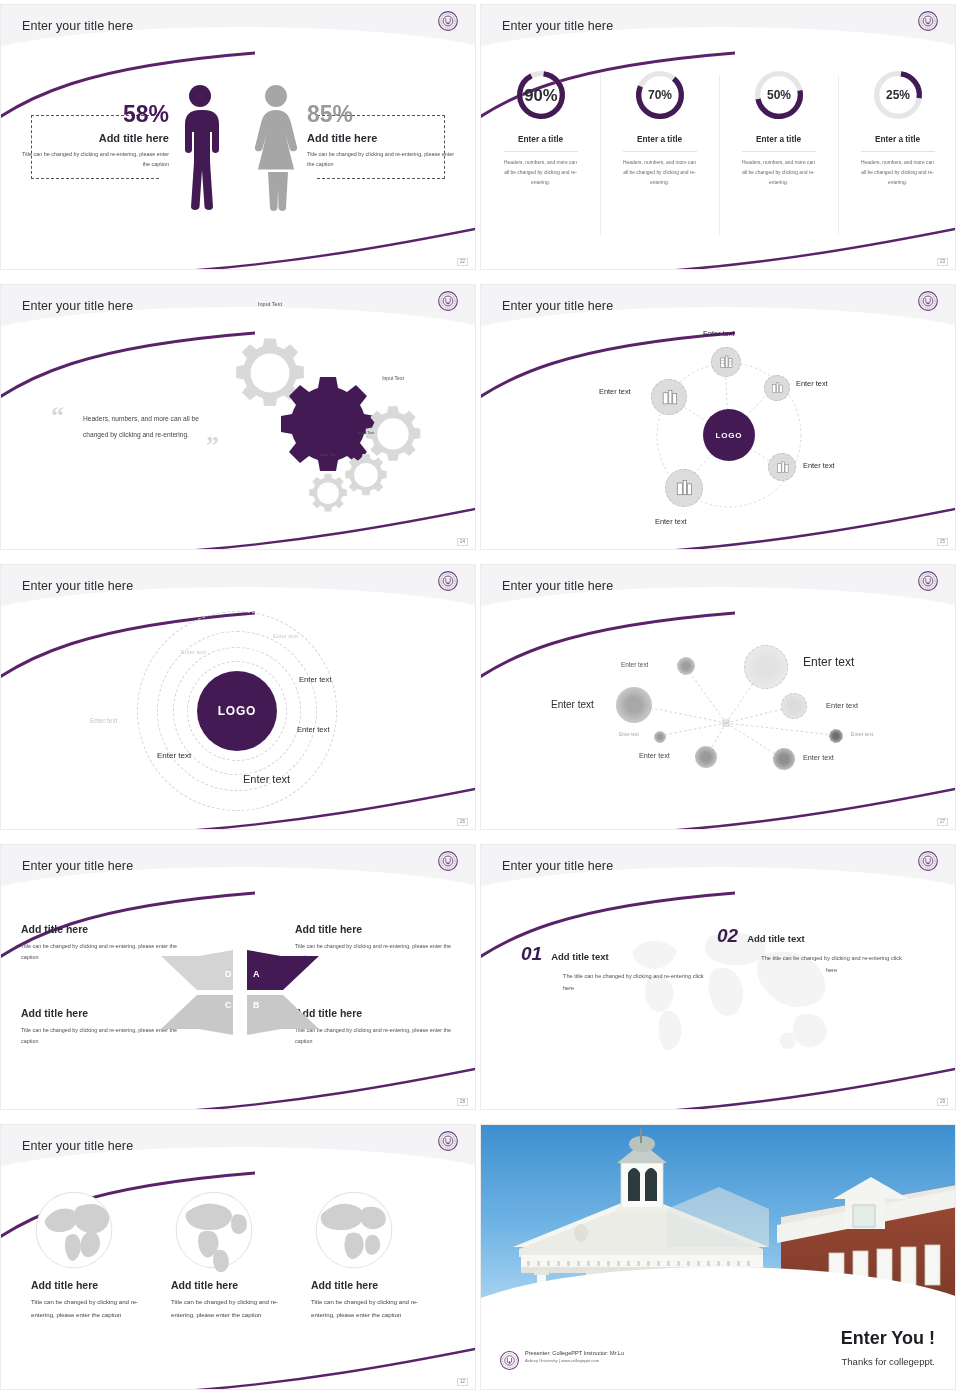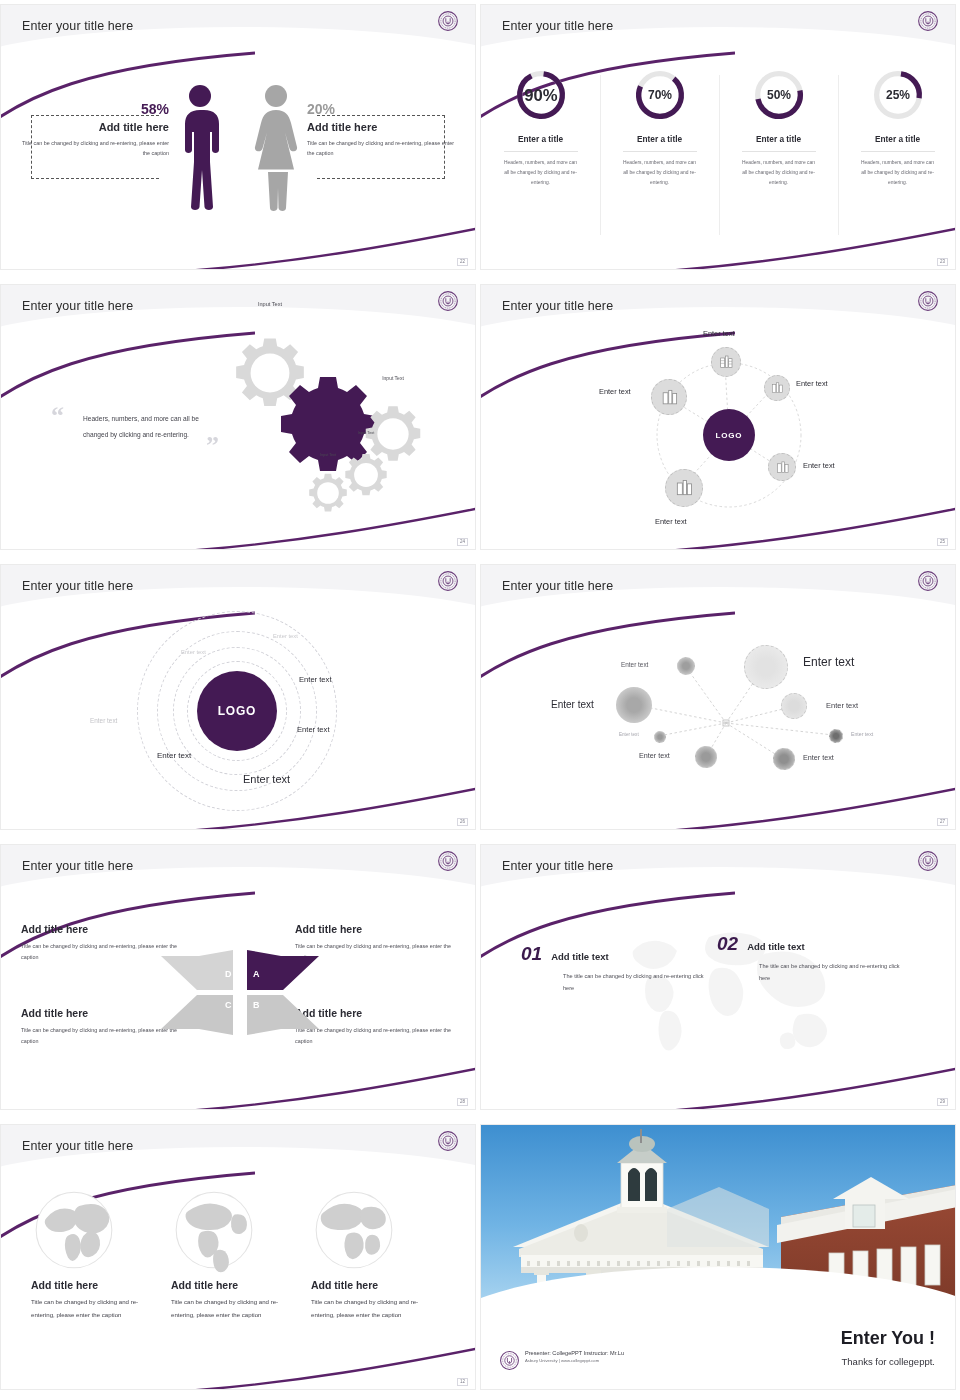--- a/index.html
+++ b/index.html
@@ -71,21 +71,21 @@
     position: absolute; right: 7px; bottom: 3px;
     font-size: 4.5px; color: #7c7c8a;
     border: 1px solid #d8d8e0; padding: 1px 2px;
     z-index: 9; line-height: 1;
   }
   .purple { color: #441a54; }
   .grey { color: #9a9a9a; }
   .s1-col { position:absolute; top:96px; width:150px; }
   .s1-left { left:18px; text-align:right; }
   .s1-right{ right:18px; text-align:left; }
-  .s1-pct { font-size:14px; font-weight:bold; }
+  .s1-pct { font-size:23px; font-weight:bold; }
   .s1-h { font-size:11px; font-weight:bold; color:#2b2b33; margin-top:4px; }
   .s1-c { font-size:5.4px; color:#4f4f57; line-height:1.85; margin-top:5px; }
   .s1-dash-l { position:absolute; left:30px; top:110px; width:128px; height:64px;
      border-left:1px dashed #555; border-top:1px dashed #555; border-bottom:1px dashed #555;}
   .s1-dash-r { position:absolute; right:30px; top:110px; width:128px; height:64px;
      border-right:1px dashed #555; border-top:1px dashed #555; border-bottom:1px dashed #555;}
   .fig { position:absolute; top:78px; }
   .fig-m { left:176px; }
   .fig-w { left:250px; }
 
@@ -194,21 +194,21 @@
         <div class="s1-dash-l"></div>
         <div class="s1-dash-r"></div>
 
         <div class="s1-col s1-left">
           <div class="s1-pct purple">58%</div>
           <div class="s1-h">Add title here</div>
           <div class="s1-c">Title can be changed by clicking and re-entering, please enter the caption</div>
         </div>
 
         <div class="s1-col s1-right">
-          <div class="s1-pct grey">20%</div>
+          <div class="s1-pct grey">85%</div>
           <div class="s1-h">Add title here</div>
           <div class="s1-c">Title can be changed by clicking and re-entering, please enter the caption</div>
         </div>
 
         <svg class="fig fig-m" width="46" height="128" viewBox="0 0 46 128">
           <circle cx="23" cy="13" r="11" fill="#441a54"></circle>
           <path d="M23 27 c-10 0 -15 5 -15 14 v26 c0 4 7 4 7 0 v-18 h2 v30 l-3 45 c0 4 8 4 8.5 0 l2.5 -37 l2.5 37 c.5 4 8.5 4 8.5 0 l-3 -45 v-30 h2 v18 c0 4 7 4 7 0 v-26 c0 -9 -5 -14 -15 -14 z" fill="#441a54"></path>
         </svg>
 
         <svg class="fig fig-w" width="50" height="128" viewBox="0 0 50 128">
@@ -622,21 +622,21 @@
         </svg>
 
         <div style="position:absolute; left:40px; top:98px;">
           <div style="display:flex; align-items:baseline; gap:9px;">
             <span class="s8-num">01</span>
             <span class="s8-h">Add title text</span>
           </div>
           <div class="s8-c" style="margin-left:42px; width:145px;">The title can be changed by clicking and re-entering click here</div>
         </div>
 
-        <div style="position:absolute; left:236px; top:88px;">
+        <div style="position:absolute; left:236px; top:80px;text-align:center;">
           <div style="display:flex; align-items:baseline; gap:9px;">
             <span class="s8-num">02</span>
             <span class="s8-h">Add title text</span>
           </div>
           <div class="s8-c" style="margin-left:42px; width:145px;">The title can be changed by clicking and re-entering click here</div>
         </div>
       </div>
       <div class="pg">29</div>
     </div>
   </div>

